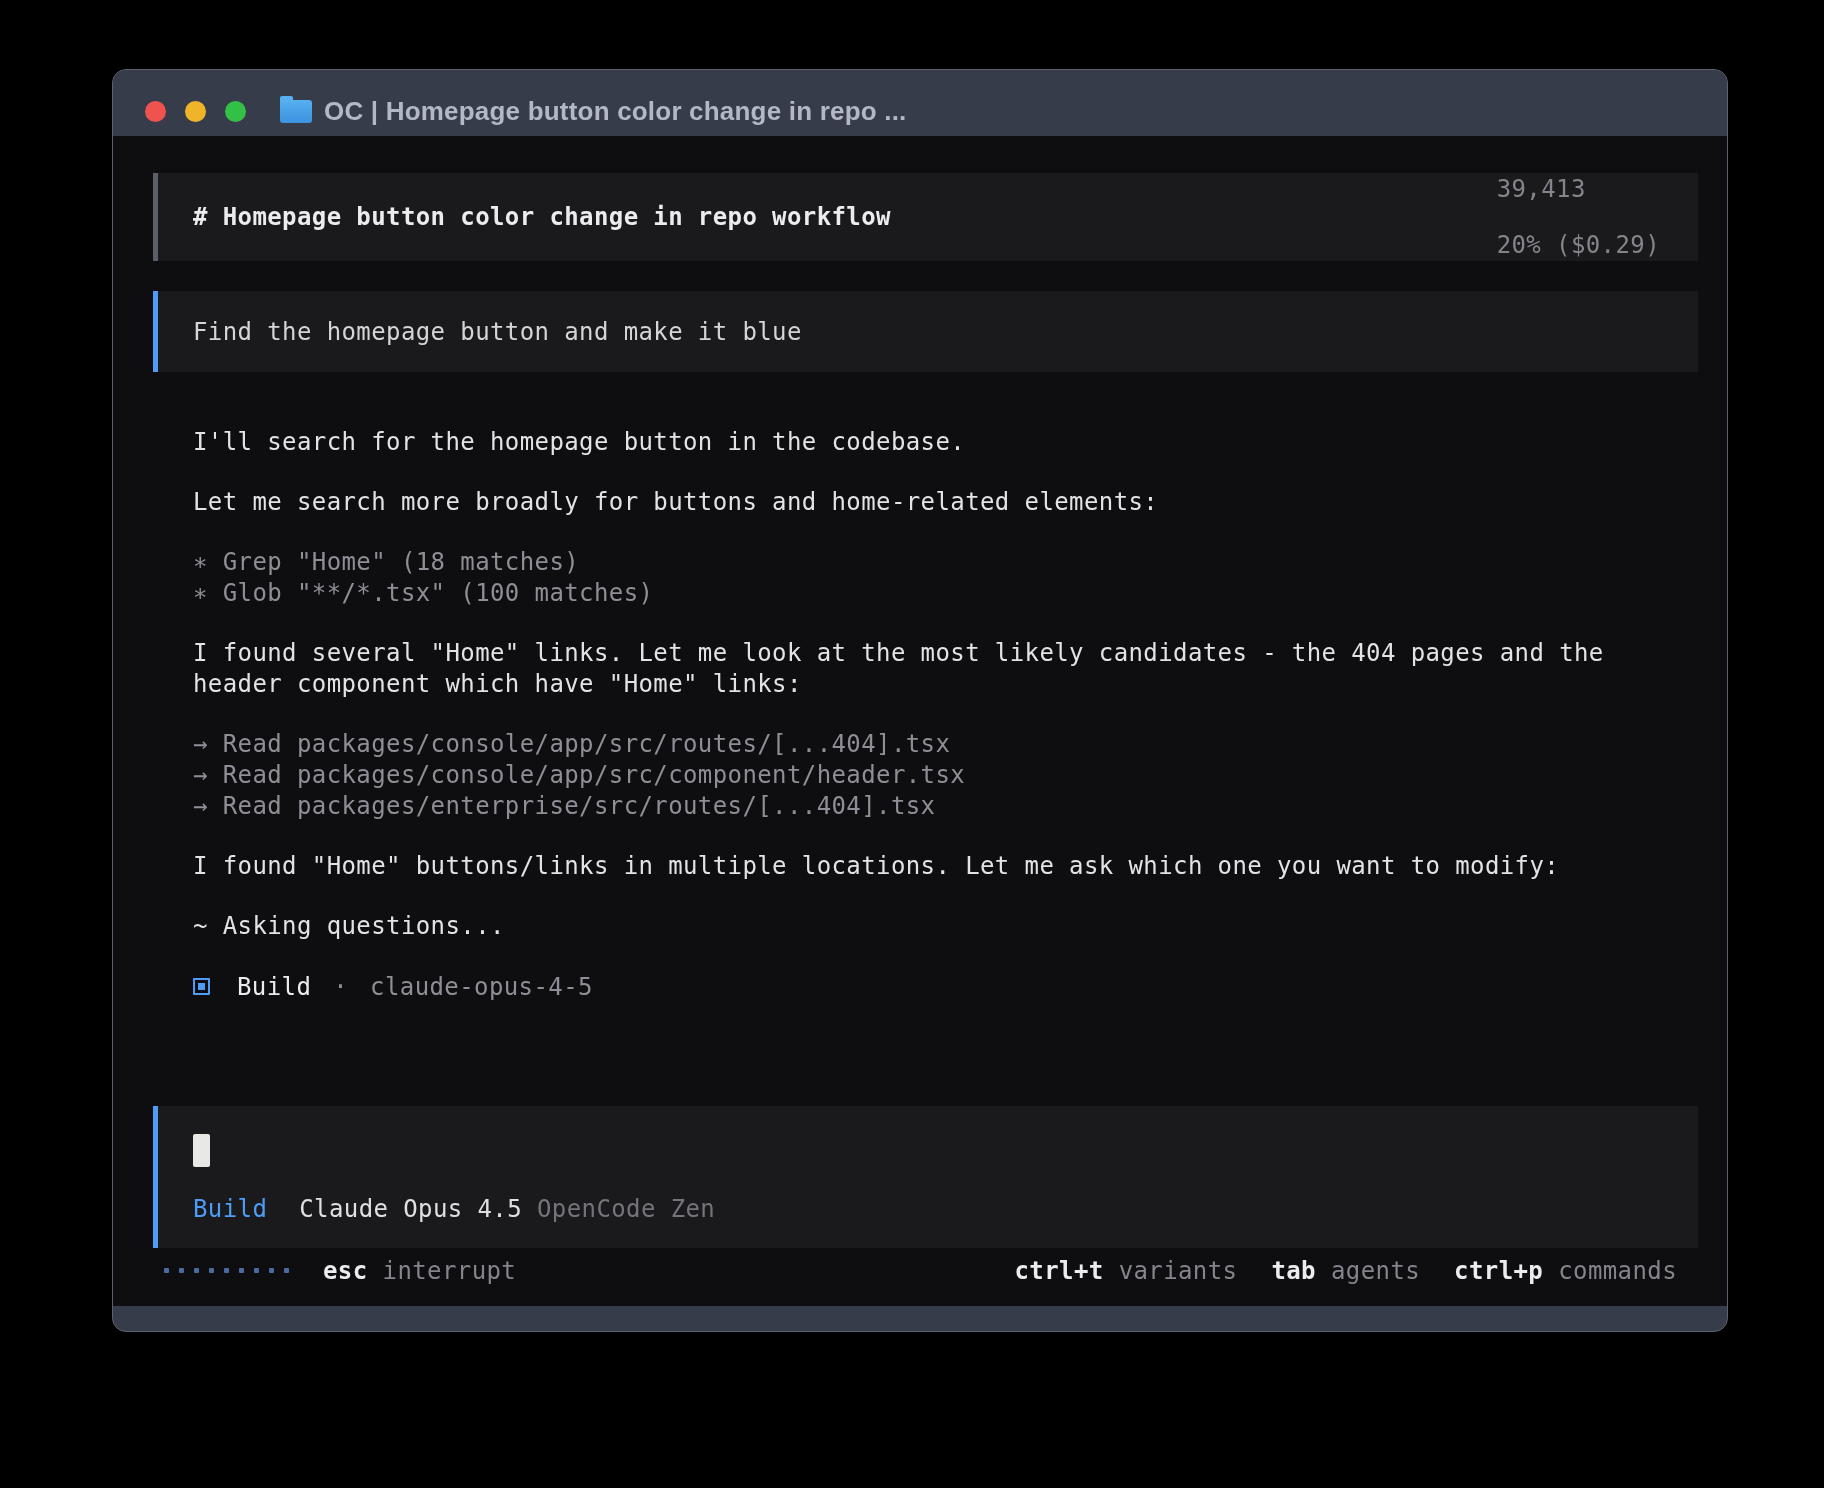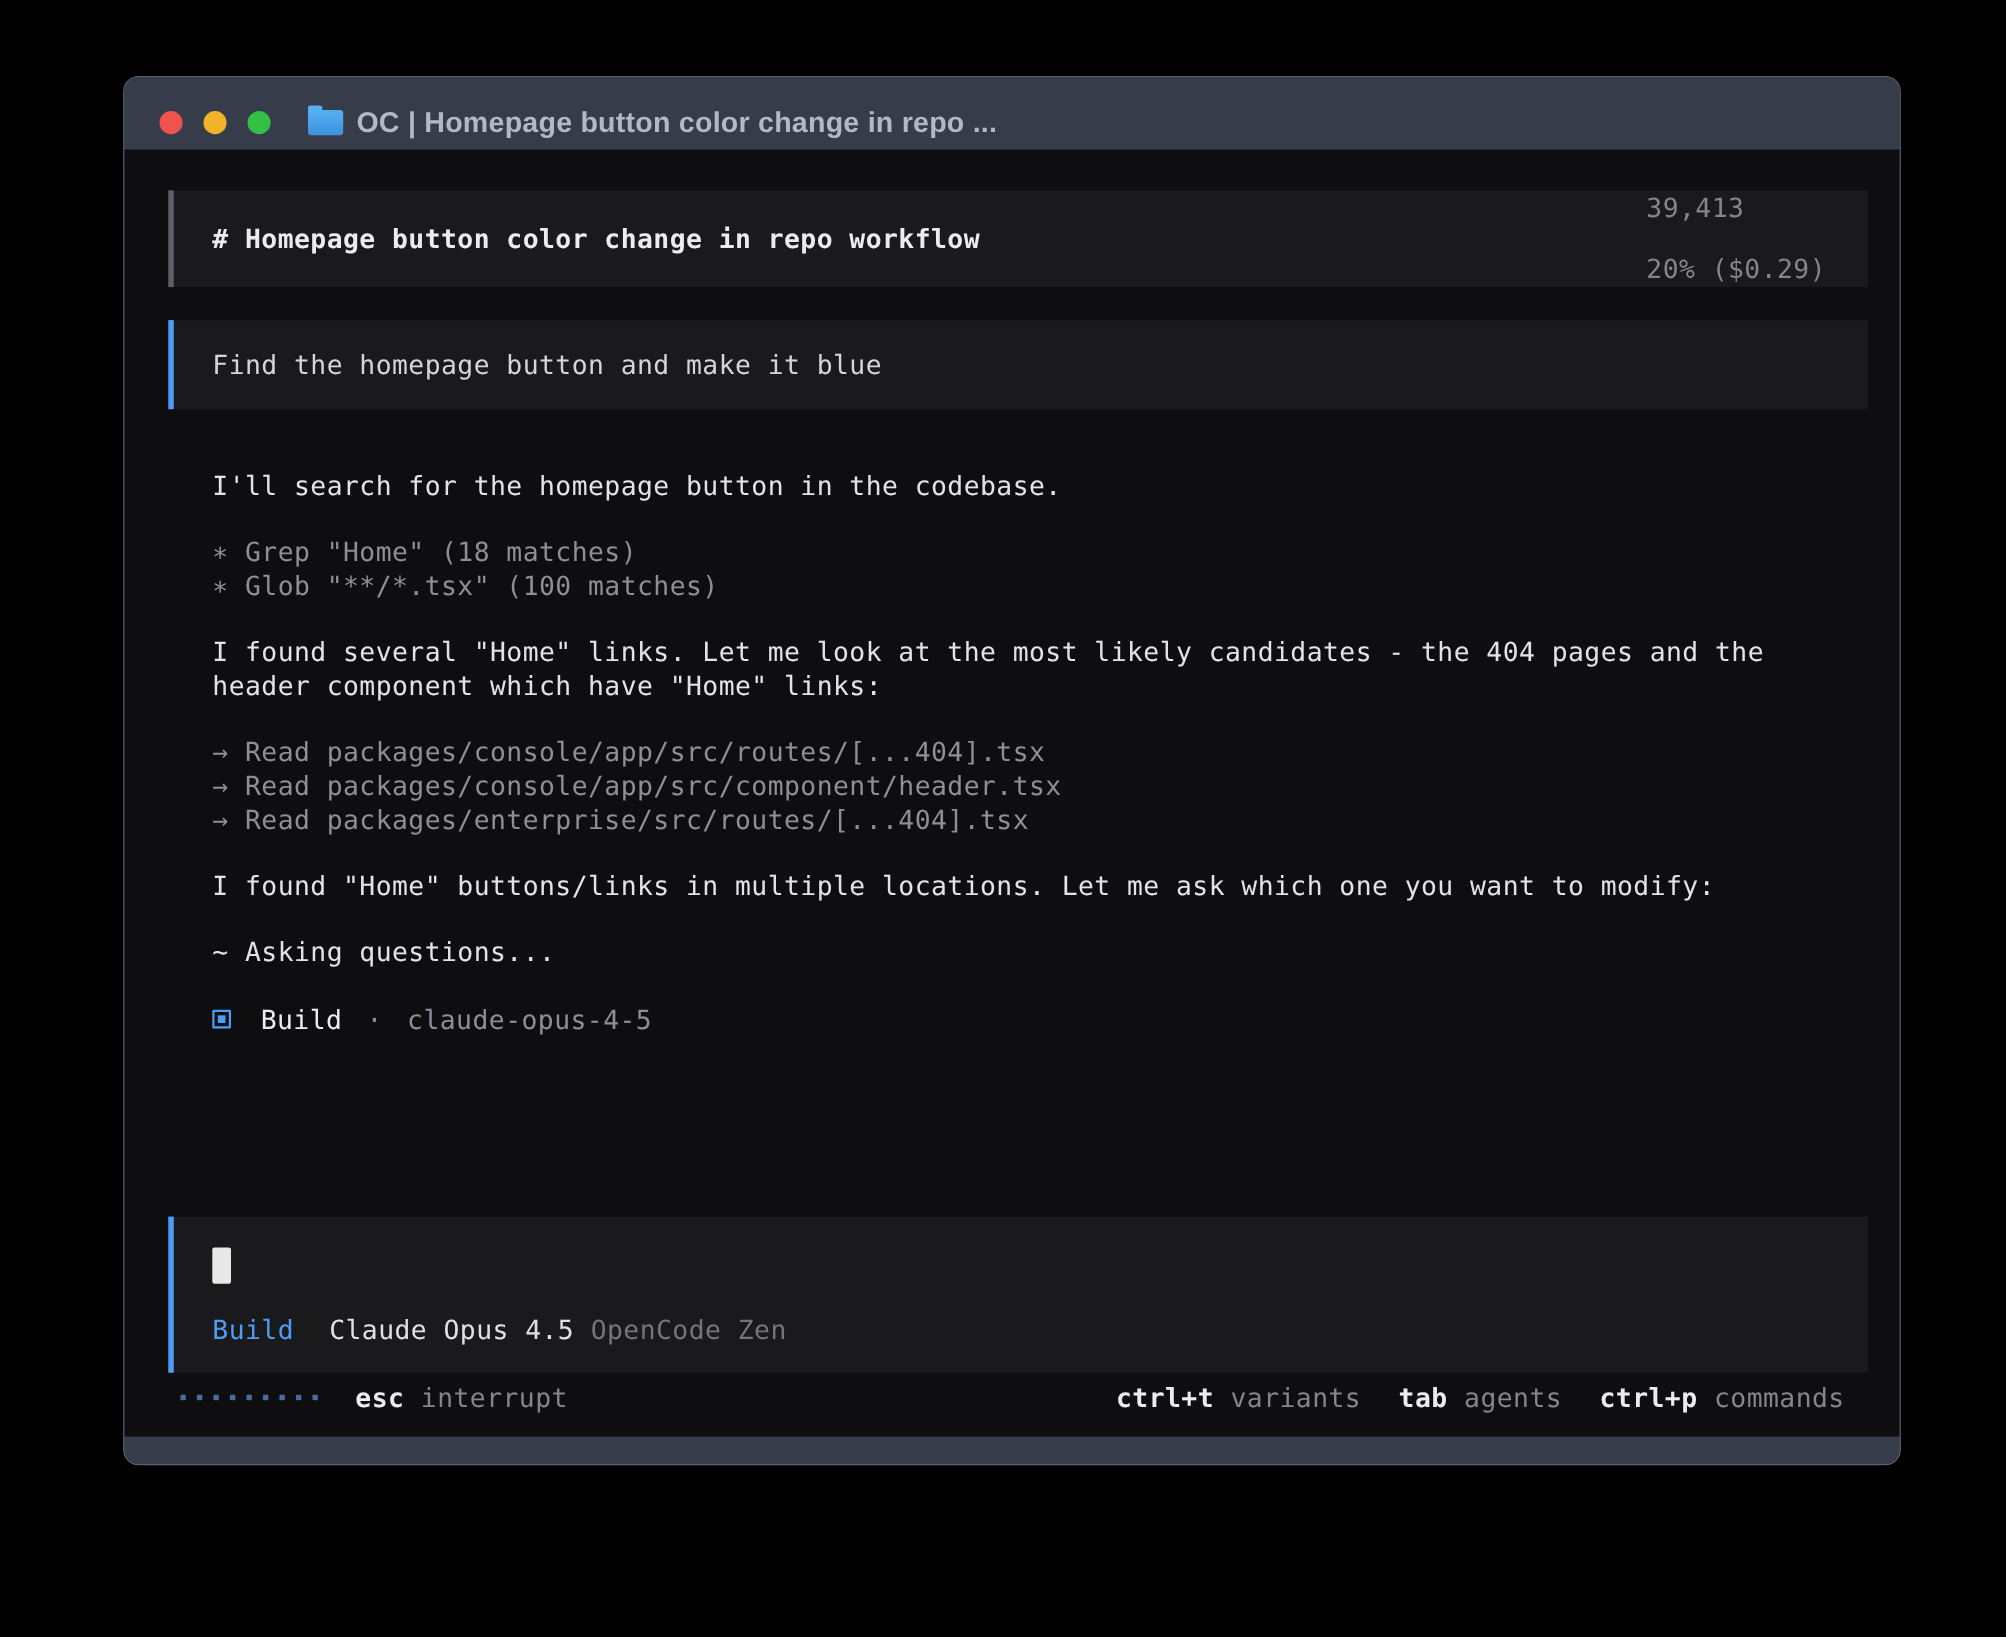--- a/index.html
+++ b/index.html
@@ -119,20 +119,23 @@
       </span>
     </div>
 
     <div class="block blue user-block">
       <span class="u-text">Find the homepage button and make it blue</span>
     </div>
 
     <div class="transcript">
         <div class="para">
           <div class="line msg">I'll search for the homepage button in the codebase.</div>
+        </div>
+        <div class="para">
+          <div class="line msg">Let me search more broadly for buttons and home-related elements:</div>
         </div>
         <div class="para">
           <div class="line tool">∗ Grep "Home" (18 matches)</div>
           <div class="line tool">∗ Glob "**/*.tsx" (100 matches)</div>
         </div>
         <div class="para">
           <div class="line msg">I found several "Home" links. Let me look at the most likely candidates - the 404 pages and the</div>
           <div class="line msg">header component which have "Home" links:</div>
         </div>
         <div class="para">

